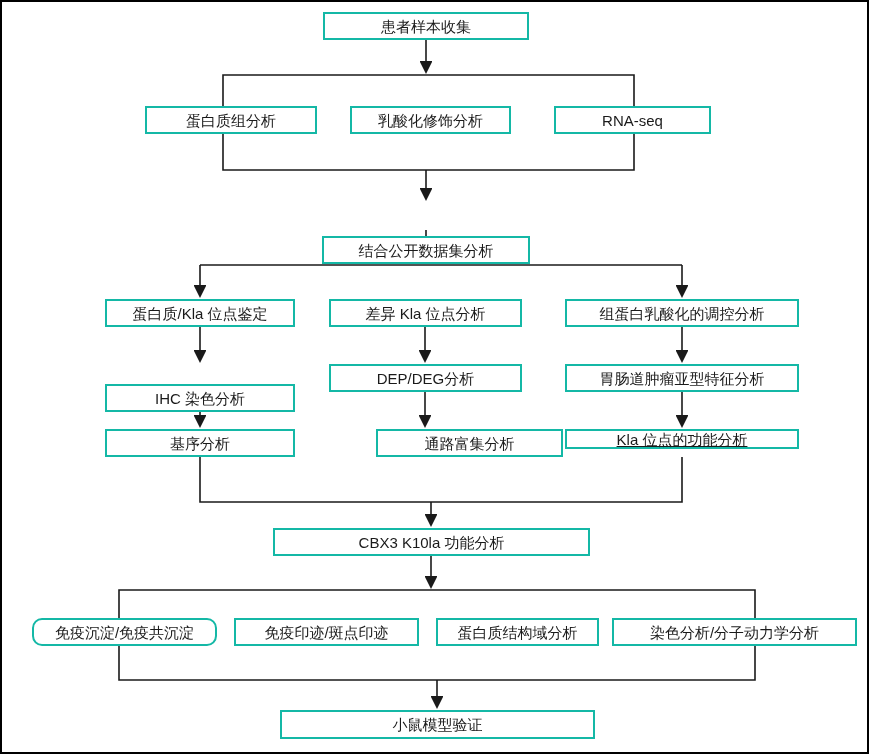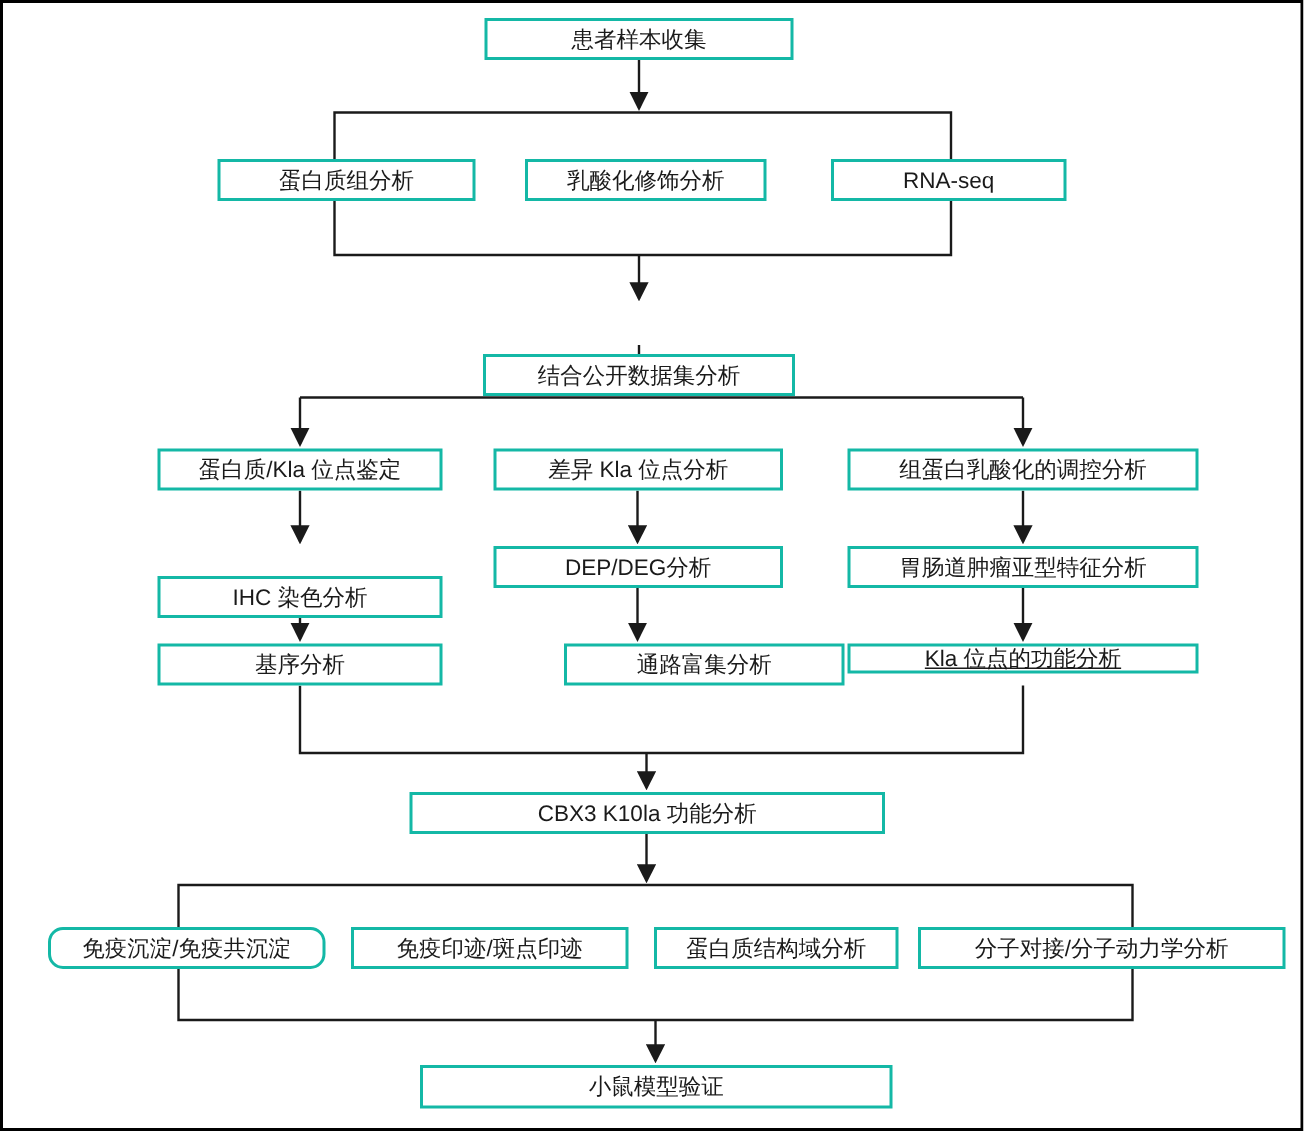--- a/index.html
+++ b/index.html
@@ -95,17 +95,17 @@
 
   <div class="node" style="left:103px; top:427px; width:190px; height:28px;">基序分析</div>
   <div class="node" style="left:327px; top:427px; width:187px; height:28px;margin-left:47px;">通路富集分析</div>
   <div class="node" style="left:563px; top:427px; width:234px; height:20px;text-decoration:underline;">Kla 位点的功能分析</div>
 
   <div class="node" style="left:271px; top:526px; width:317px; height:28px;">CBX3 K10la 功能分析</div>
 
   <div class="node" style="left:30px; top:616px; width:185px; height:28px;border-radius:10px;">免疫沉淀/免疫共沉淀</div>
   <div class="node" style="left:232px; top:616px; width:185px; height:28px;text-align:right;">免疫印迹/斑点印迹</div>
   <div class="node" style="left:434px; top:616px; width:163px; height:28px;">蛋白质结构域分析</div>
-  <div class="node" style="left:610px; top:616px; width:245px; height:28px;">分子对接/分子动力学分析</div>
+  <div class="node" style="left:610px; top:616px; width:245px; height:28px;">染色分析/分子动力学分析</div>
 
   <div class="node" style="left:278px; top:708px; width:315px; height:29px;">小鼠模型验证</div>
 
 </div>
 
 </body></html>

